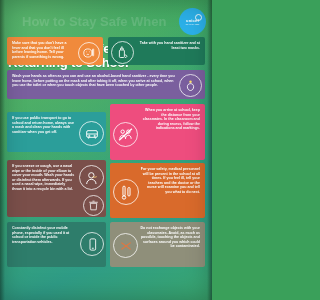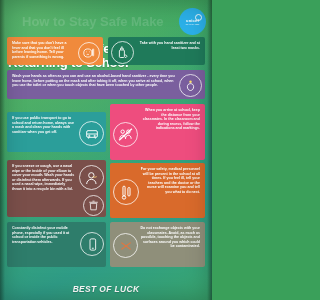--- a/index.html
+++ b/index.html
@@ -70,21 +70,21 @@
   .edge{position:absolute;top:0;bottom:0;width:5px;pointer-events:none;}
   .edge.l{left:0;background:linear-gradient(90deg,rgba(0,0,0,.35),rgba(0,0,0,0));}
   .edge.r{right:0;background:linear-gradient(270deg,rgba(0,0,0,.35),rgba(0,0,0,0));}
 </style>
 </head>
 <body>
 
 <div class="poster">
 
   <div class="header">
-    <div class="ghost">How to Stay Safe Make</div>
+    <div class="ghost">How to Stay Safe When</div>
     <div class="title">How to Stay Safe When Returning to School</div>
     <div class="logo">
       <div class="glyph"></div>
       <div class="l1">unicef</div>
       <div class="l2">for every child</div>
     </div>
   </div>
 
   <div class="card pad-l" id="c1">
     <p class="txt">Make sure that you don't have a fever and that you don't feel ill before leaving home. Tell your parents if something is wrong.</p>
@@ -183,19 +183,18 @@
   <div class="card pad-r" id="c9">
     <p class="txt">Do not exchange objects with your classmates. Avoid, as much as possible, touching the objects and surfaces around you which could be contaminated.</p>
     <div class="icon" style="left:3px;top:11px;width:23px;height:23px;">
       <svg width="16" height="16" viewBox="0 0 24 24" fill="none" stroke="#e8743a" stroke-width="1.6">
         <path d="M5 7l14 10M19 7L5 17"></path>
       </svg>
     </div>
   </div>
 
   <div class="footer">
-    <div>BEST OF LUCK</div>
   </div>
 
   <div class="edge l"></div>
   <div class="edge r"></div>
   <div class="vignette"></div>
 </div>
 
 </body></html>

